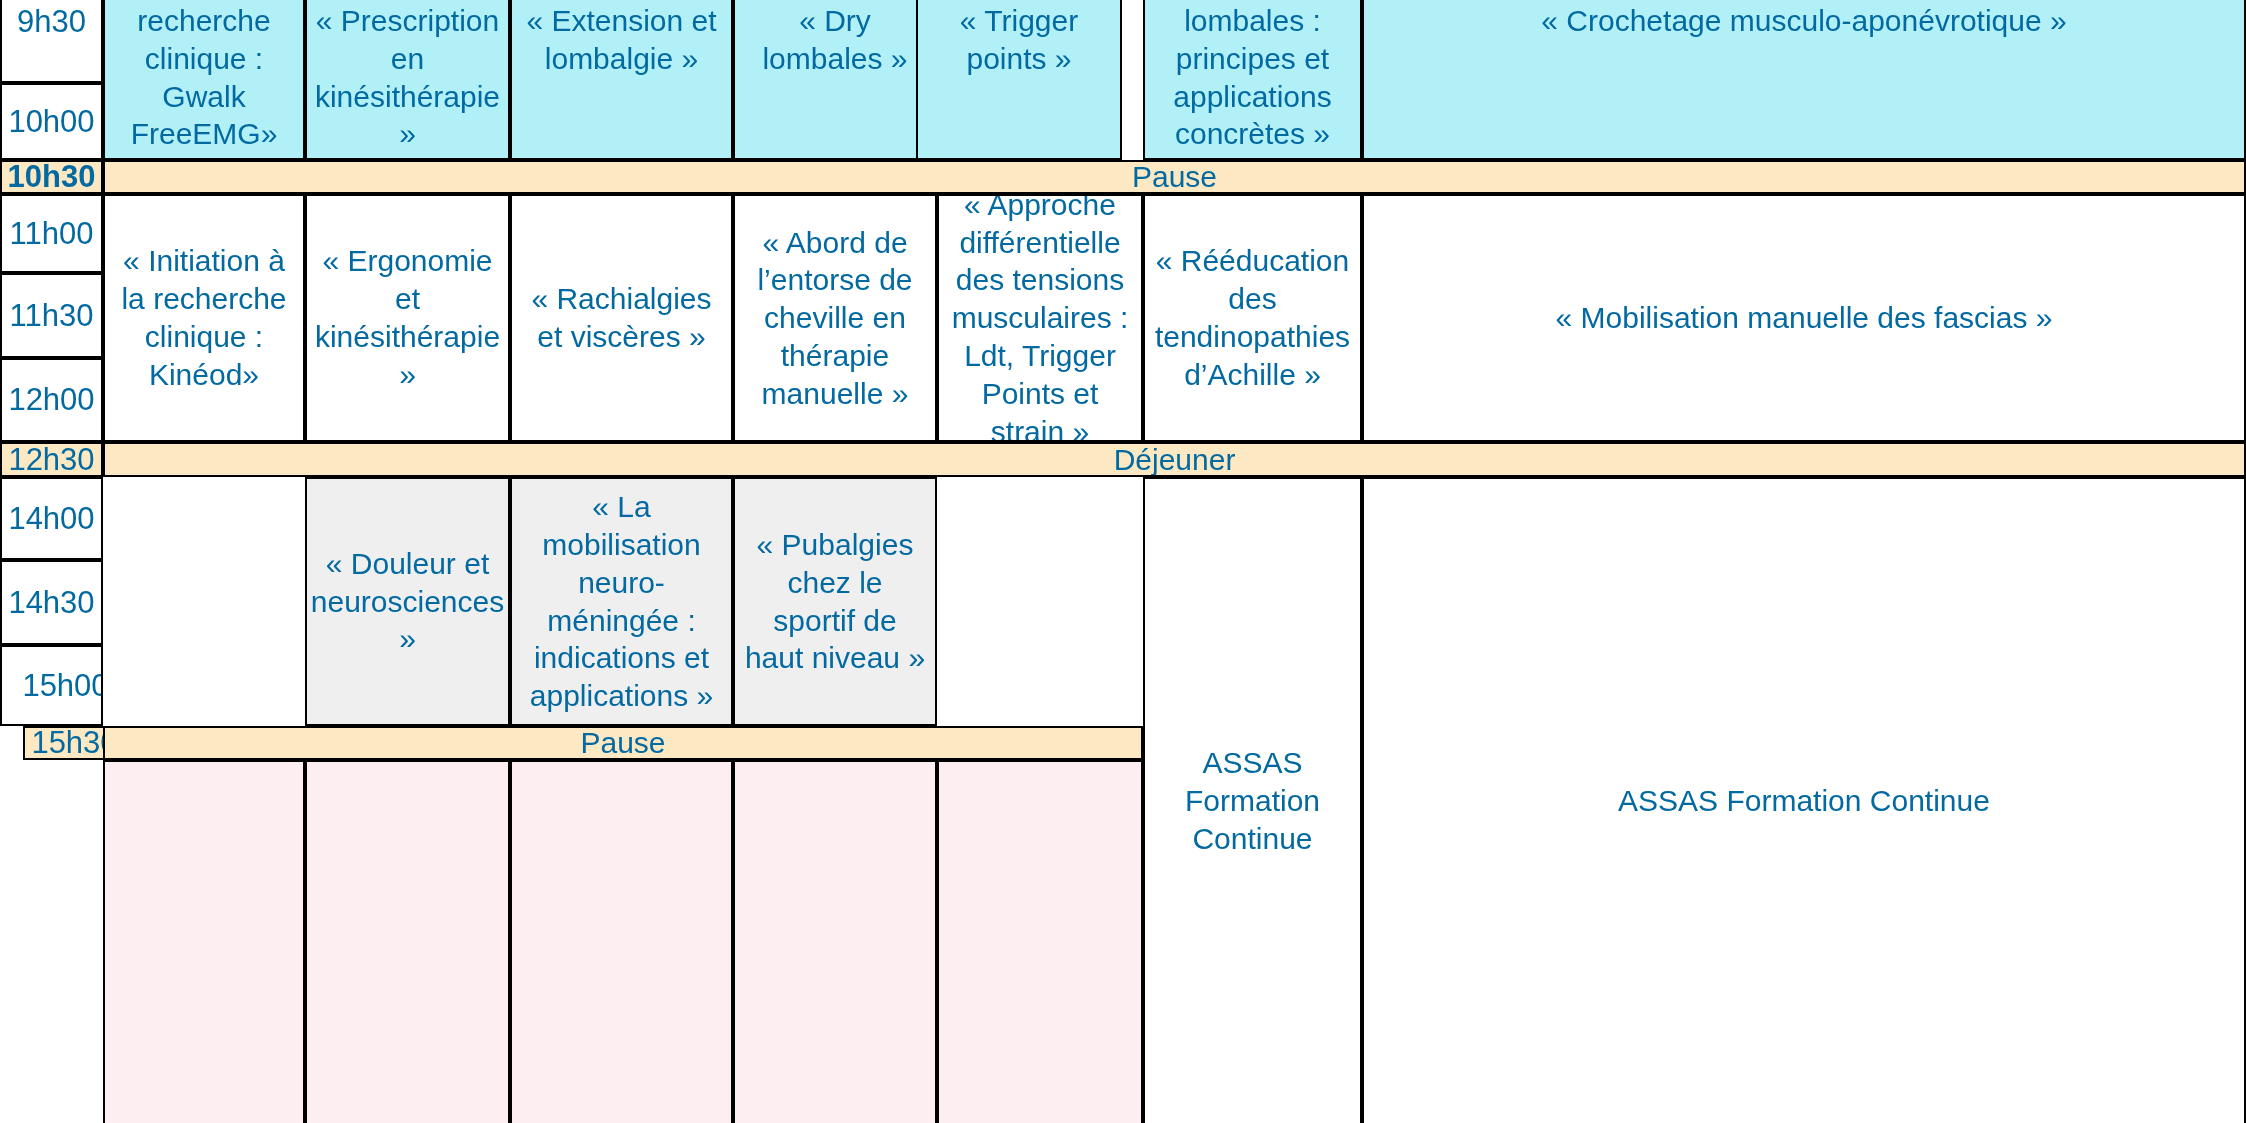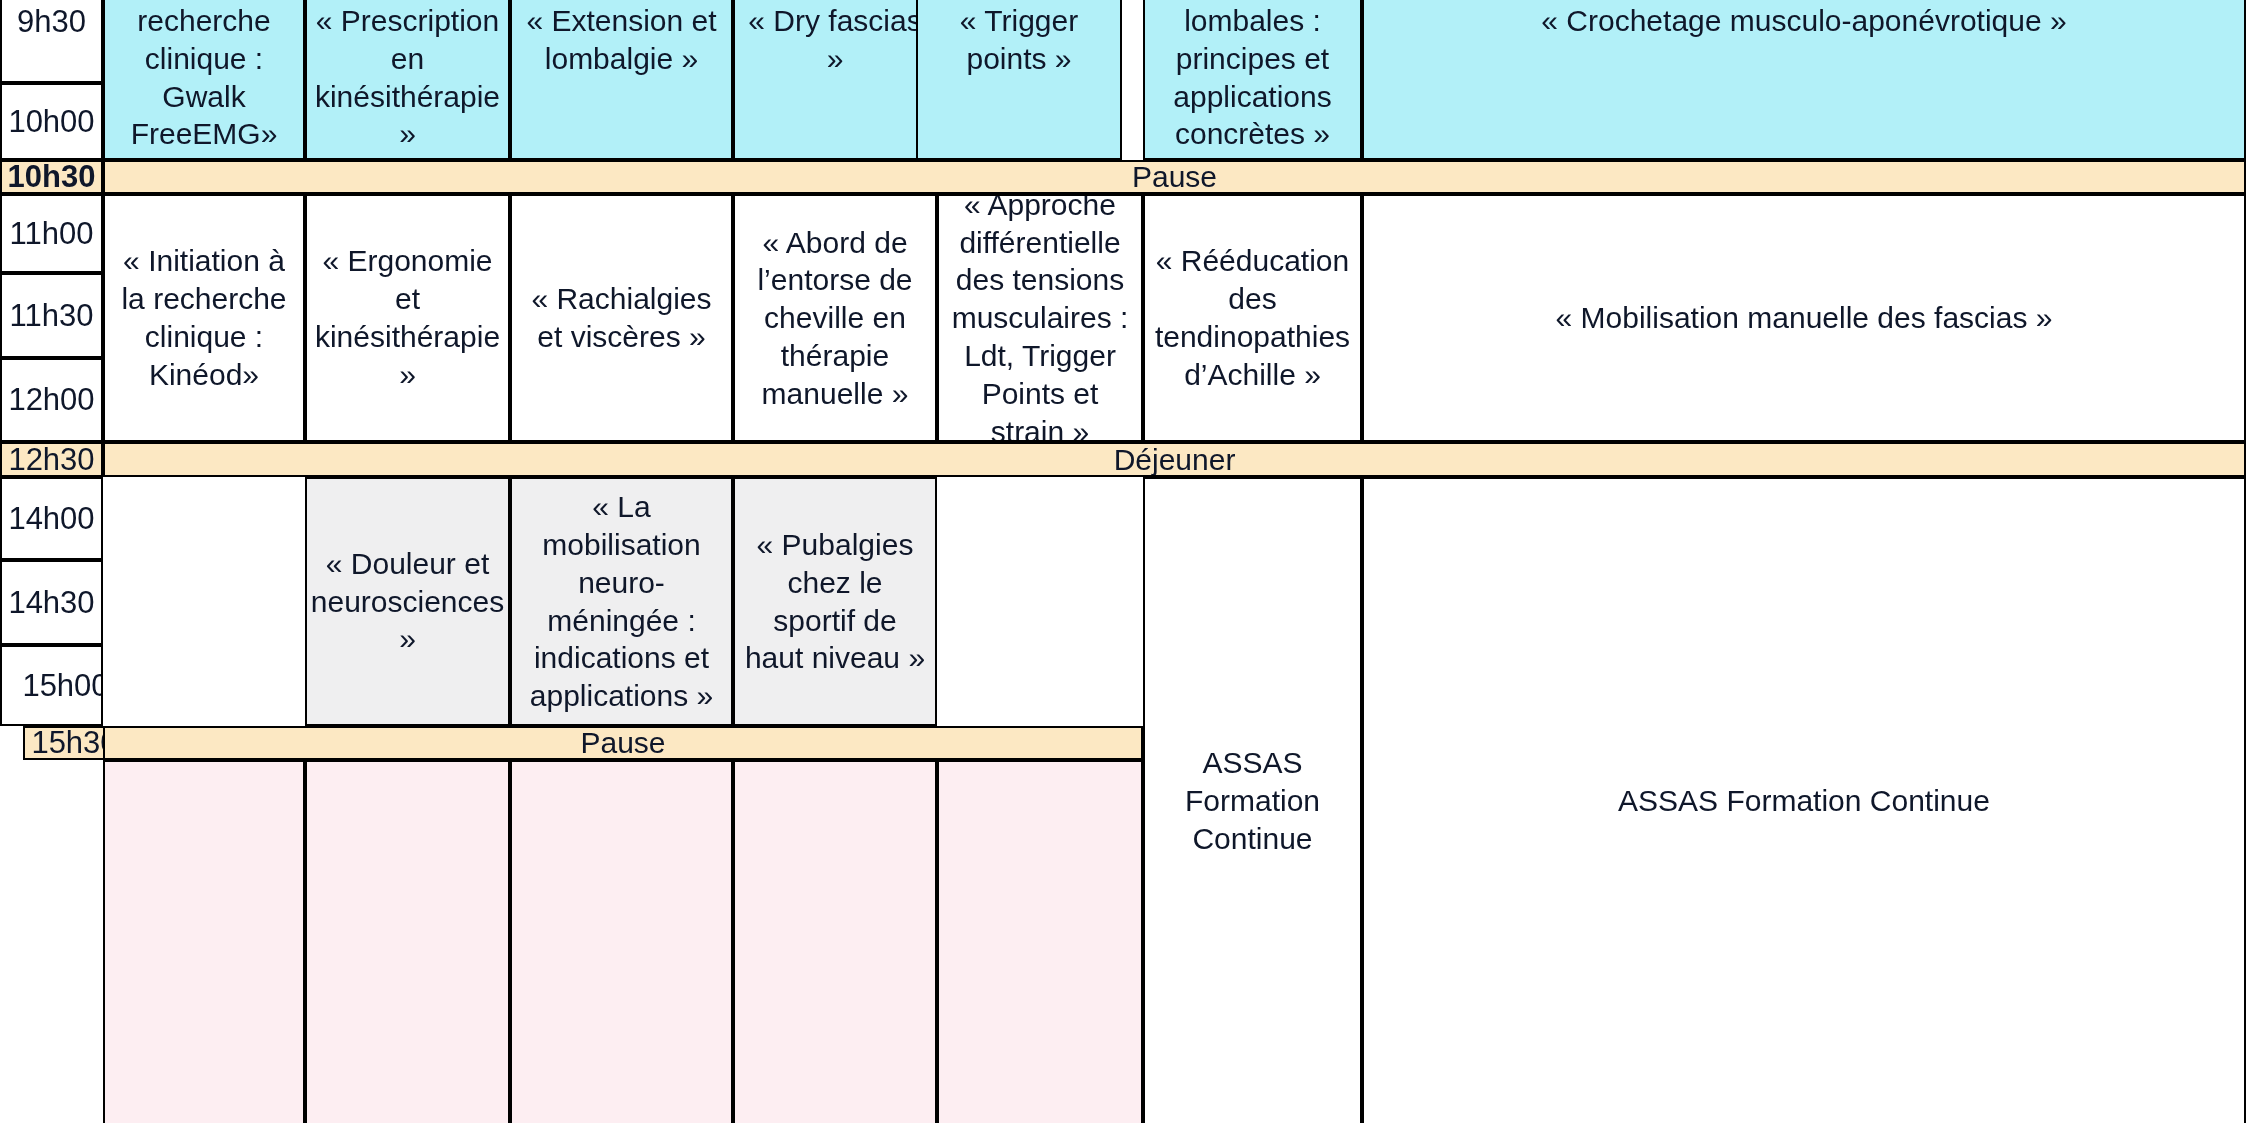--- a/index.html
+++ b/index.html
@@ -19,21 +19,21 @@
     height: 1123px;
     background: #ffffff;
   }
   .cell {
     position: absolute;
     box-sizing: border-box;
     display: flex;
     align-items: center;
     justify-content: center;
     text-align: center;
-    color: #0f172a;
+    color: #0369a1;
     font-size: 30px;
     line-height: 1.26;
     padding: 2px 8px;
     overflow: hidden;
     border: 2px solid #000000;
   }
   .cell.time {
     font-size: 31px;
     padding: 2px 4px;
   }
@@ -64,21 +64,21 @@
     <div class="cell time whitebg" style="left: 0px; top: 273px; width: 103px; height: 85px;">11h30</div>
     <div class="cell time whitebg" style="left: 0px; top: 358px; width: 103px; height: 84px;">12h00</div>
     <div class="cell time creambg" style="left: 0px; top: 442px; width: 103px; height: 35px;">12h30</div>
     <div class="cell time whitebg" style="left: 0px; top: 477px; width: 103px; height: 83px;">14h00</div>
     <div class="cell time whitebg" style="left: 0px; top: 560px; width: 103px; height: 85px;">14h30</div>
     <div class="cell time whitebg" style="left: 0px; top: 645px; width: 103px; height: 81px; padding-left: 32px;">15h00</div>
     <div class="cell time creambg" style="left: 0px; top: 726px; width: 103px; height: 34px; margin-left: 23px;">15h30</div>
     <div class="cell bluebg topcut" style="left: 103px; top: 0px; width: 202px; height: 160px;">recherche clinique : Gwalk FreeEMG»</div>
     <div class="cell bluebg topcut" style="left: 305px; top: 0px; width: 205px; height: 160px;">« Prescription en kinésithérapie »</div>
     <div class="cell bluebg topcut" style="left: 510px; top: 0px; width: 223px; height: 160px;">« Extension et lombalgie »</div>
-    <div class="cell bluebg topcut" style="left: 733px; top: 0px; width: 204px; height: 160px;">« Dry fascias »</div>
+    <div class="cell bluebg topcut" style="left: 733px; top: 0px; width: 204px; height: 160px;">« Dry lombales »</div>
     <div class="cell bluebg topcut" style="left: 916px; top: 0px; width: 206px; height: 160px;">« Trigger points »</div>
     <div class="cell bluebg topcut" style="left: 1143px; top: 0px; width: 219px; height: 160px;">lombales : principes et applications concrètes »</div>
     <div class="cell bluebg topcut" style="left: 1362px; top: 0px; width: 884px; height: 160px;">« Crochetage musculo-aponévrotique »</div>
     <div class="cell whitebg " style="left: 103px; top: 194px; width: 202px; height: 248px;">« Initiation à la recherche clinique : Kinéod»</div>
     <div class="cell whitebg " style="left: 305px; top: 194px; width: 205px; height: 248px;">« Ergonomie et kinésithérapie »</div>
     <div class="cell whitebg " style="left: 510px; top: 194px; width: 223px; height: 248px;">« Rachialgies et viscères »</div>
     <div class="cell whitebg " style="left: 733px; top: 194px; width: 204px; height: 248px;">« Abord de l’entorse de cheville en thérapie manuelle »</div>
     <div class="cell whitebg " style="left: 937px; top: 194px; width: 206px; height: 248px;">« Approche différentielle des tensions musculaires : Ldt, Trigger Points et strain »</div>
     <div class="cell whitebg " style="left: 1143px; top: 194px; width: 219px; height: 248px;">« Rééducation des tendinopathies d’Achille »</div>
     <div class="cell whitebg " style="left: 1362px; top: 194px; width: 884px; height: 248px;">« Mobilisation manuelle des fascias »</div>

